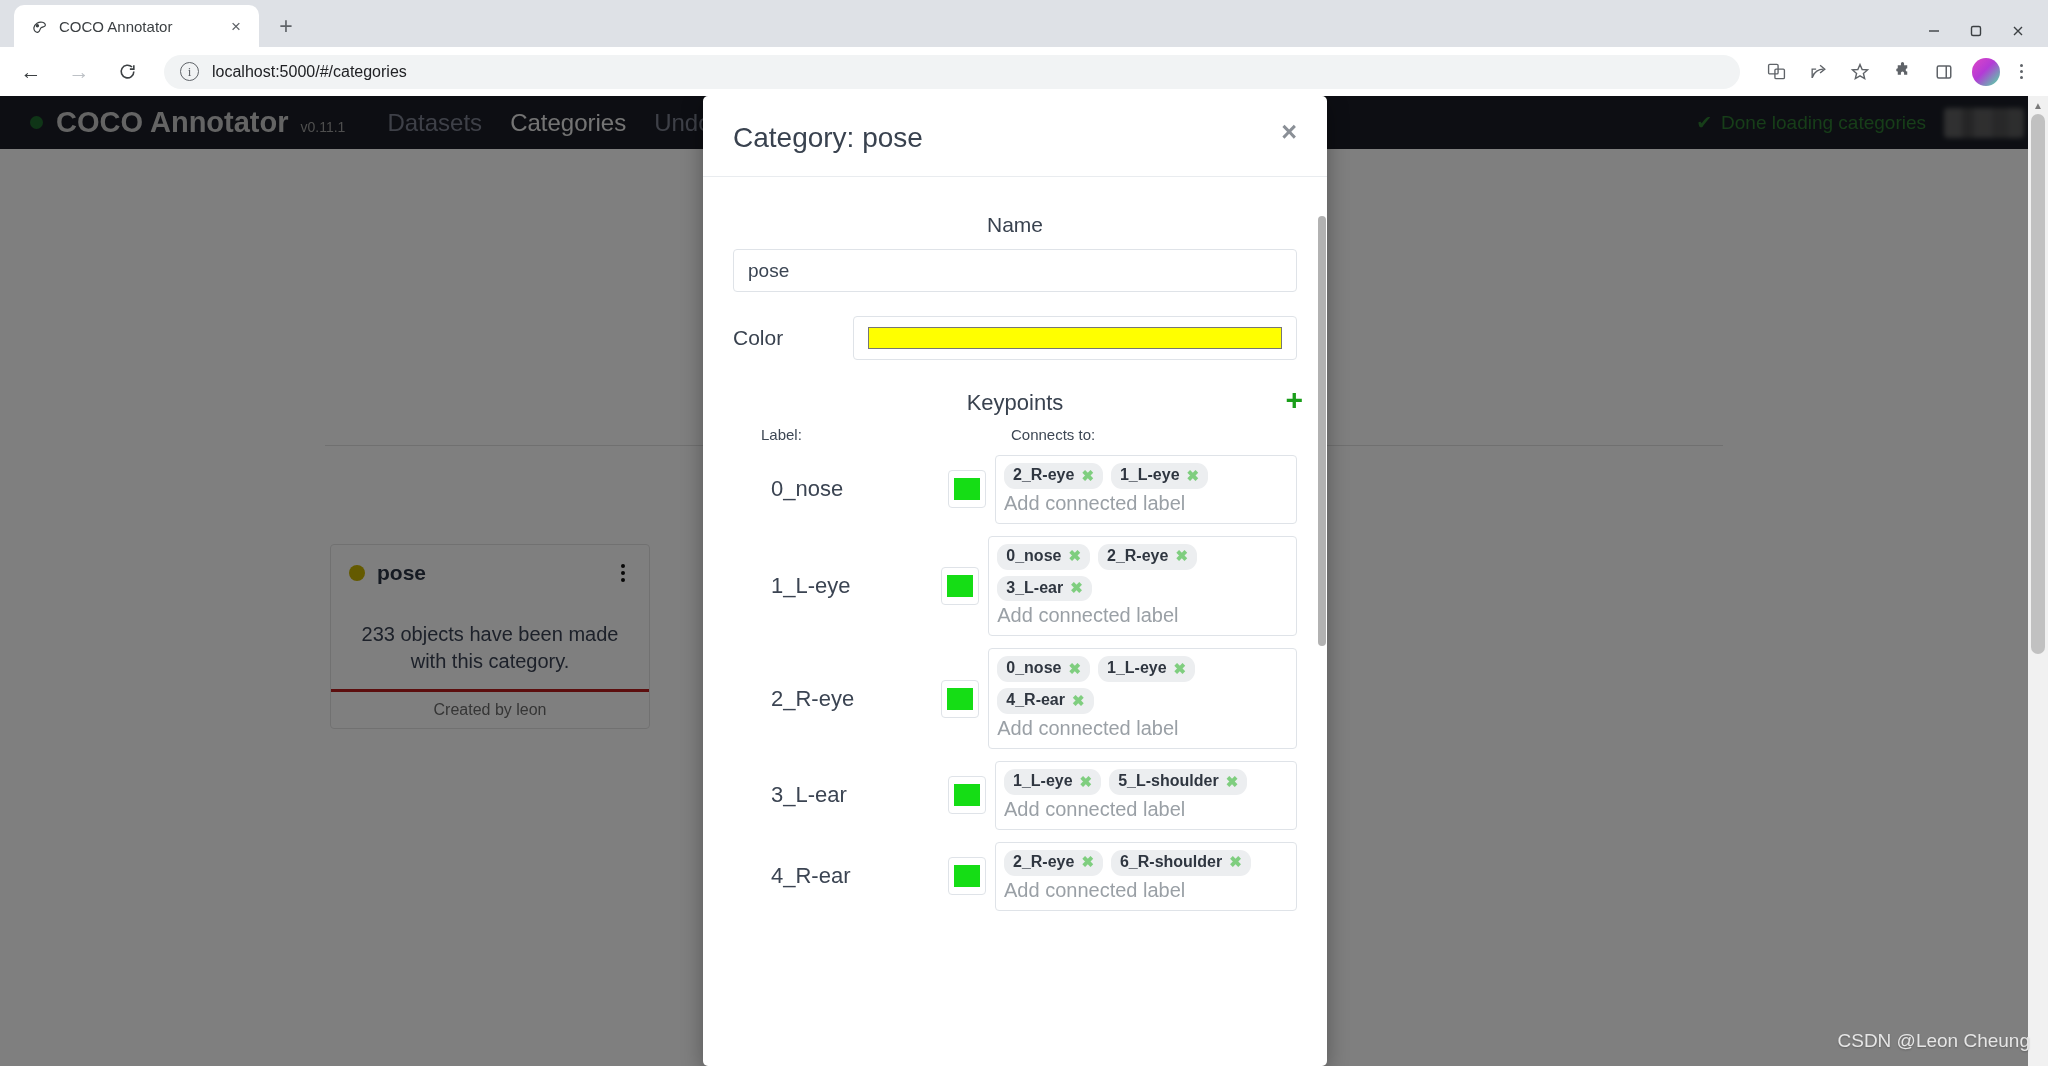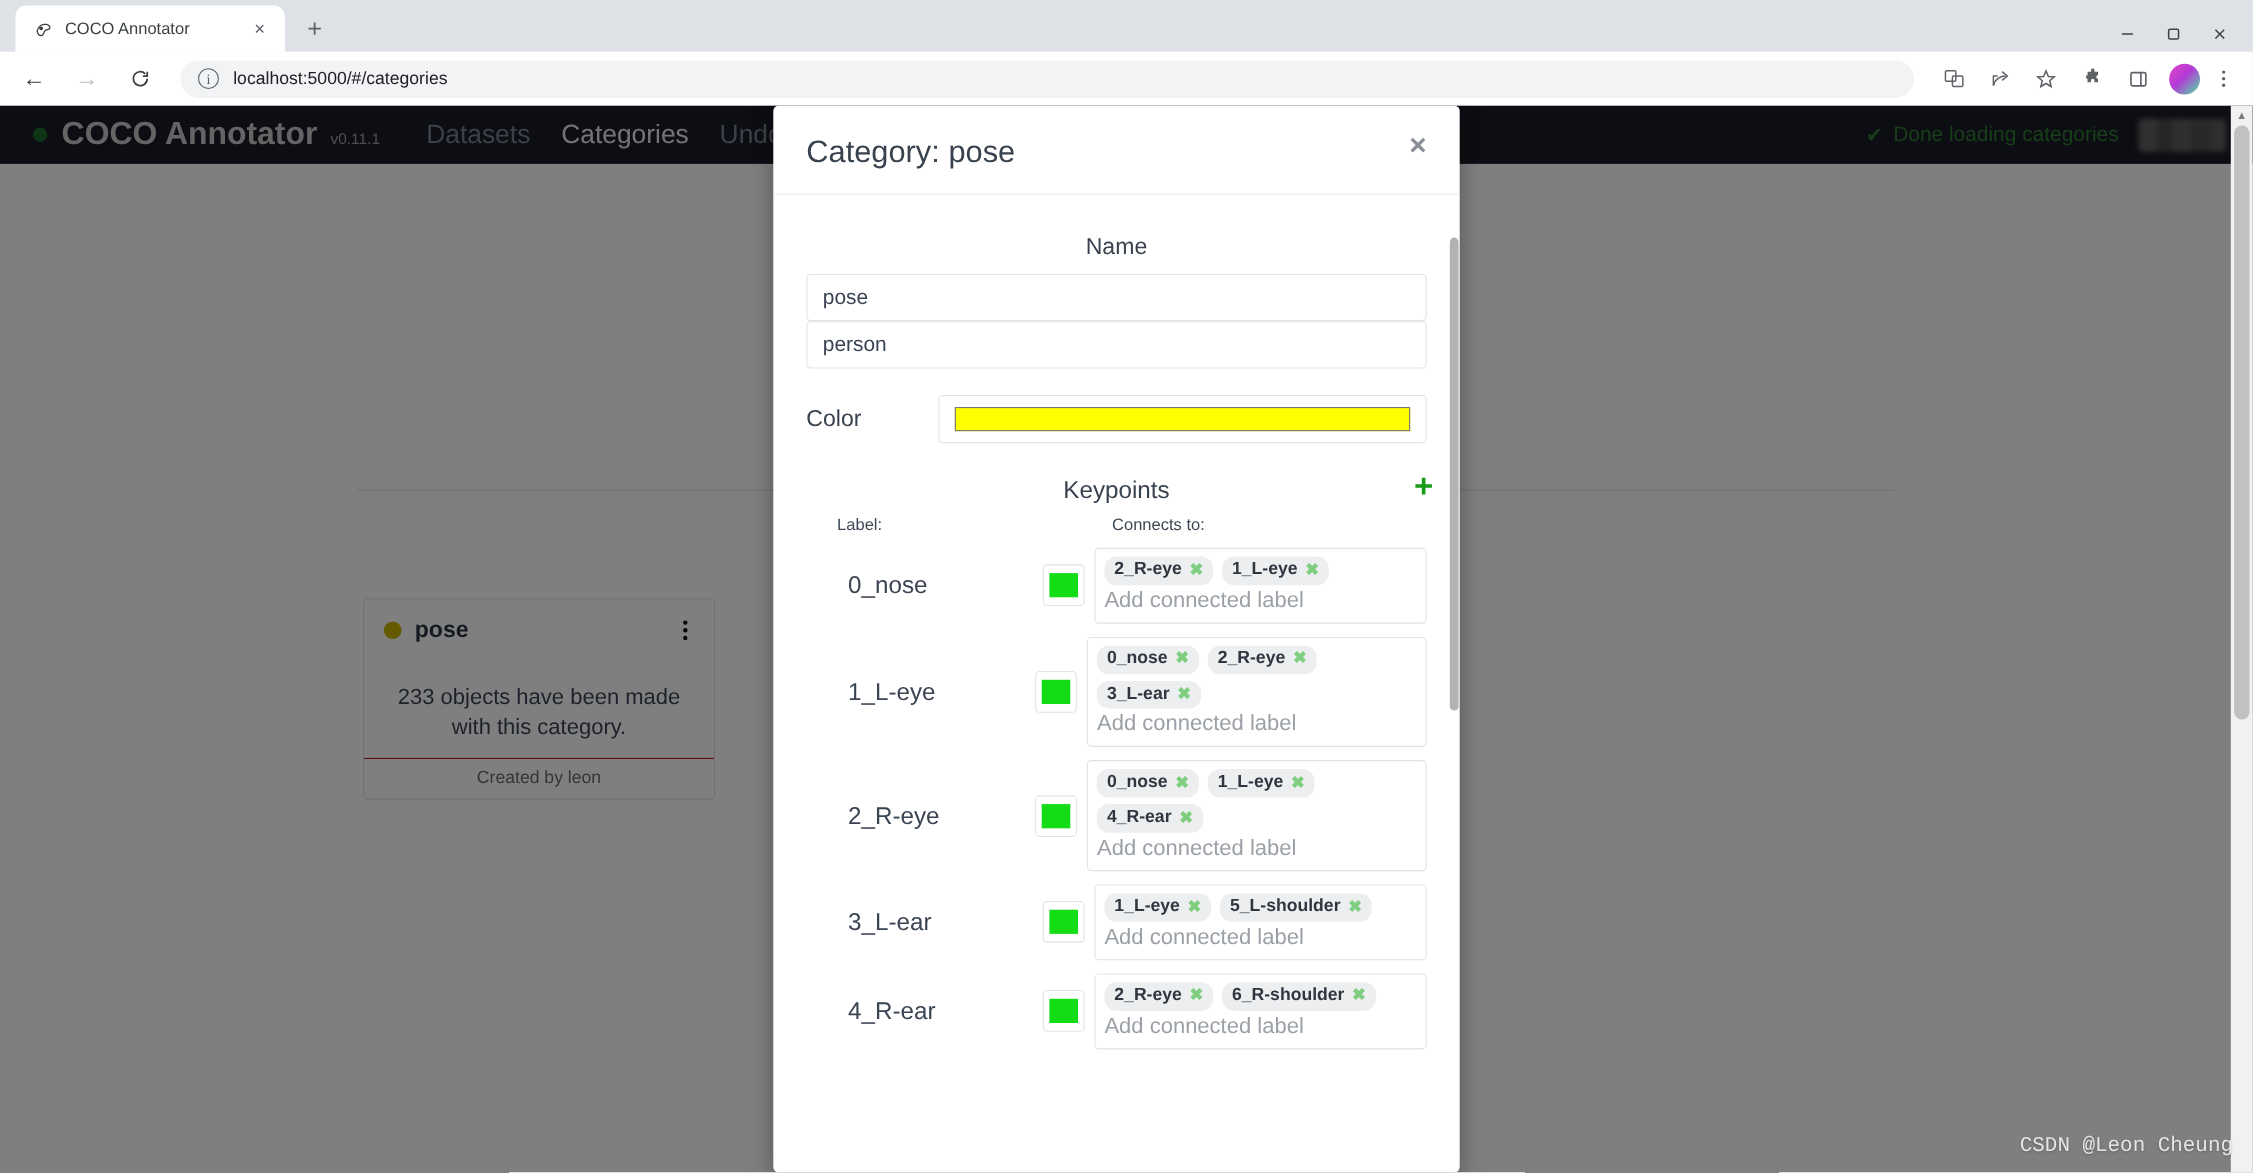--- a/index.html
+++ b/index.html
@@ -192,21 +192,21 @@
   .cat-dot { width: 16px; height: 16px; border-radius: 50%; background: #c9b400; }
   .cat-name { font-size: 21px; font-weight: bold; color: #2b3445; }
   .cat-menu {
     margin-left: auto;
     display: flex; flex-direction: column; gap: 3px; align-items: center;
     padding: 2px 6px;
   }
   .cat-menu span { width: 4px; height: 4px; border-radius: 50%; background: #111; display: block; }
   .cat-desc { font-size: 20px; color: #3a4354; line-height: 1.35; margin-top: 36px; }
   .cat-card-foot {
-    border-top: 1px solid #b91c1c;
+    border-top: 3px solid #b91c1c;
     text-align: center;
     font-size: 16px; color: #6b6b6b;
     padding: 9px 0;
   }
 
   .overlay {
     position: absolute; inset: 0;
     background: rgba(0,0,0,.5);
     z-index: 5;
   }
@@ -366,21 +366,20 @@
   }
 
   .watermark {
     position: absolute;
     right: 18px; bottom: 14px;
     font-size: 19px;
     color: #e6e6e6;
     z-index: 9;
     white-space: nowrap;
     text-shadow: 0 1px 2px rgba(0,0,0,.25);
-    font-family: Liberation Mono, monospace;
   }
 </style>
 </head>
 <body>
 
 <div class="browser-chrome">
 
   <div class="tab-strip">
     <div class="tab">
       <span class="tab-favicon">
@@ -518,21 +517,20 @@
   <div class="modal">
     <div class="modal-head">
       <span class="modal-title">Category: pose</span>
       <span class="modal-close">×</span>
     </div>
 
     <div class="modal-body">
       <div class="field-label">Name</div>
       <div class="text-input" placeholder="Name">pose</div>
 
-      <div class="text-input" placeholder="Supercategory">person</div>
 
       <div class="color-row">
         <span class="color-label">Color</span>
         <span class="color-input-wrap">
           <span class="color-swatch" style="background: rgb(255, 255, 0);"></span>
         </span>
       </div>
 
       <div class="keypoints-head">
         <span class="keypoints-title">Keypoints</span>

